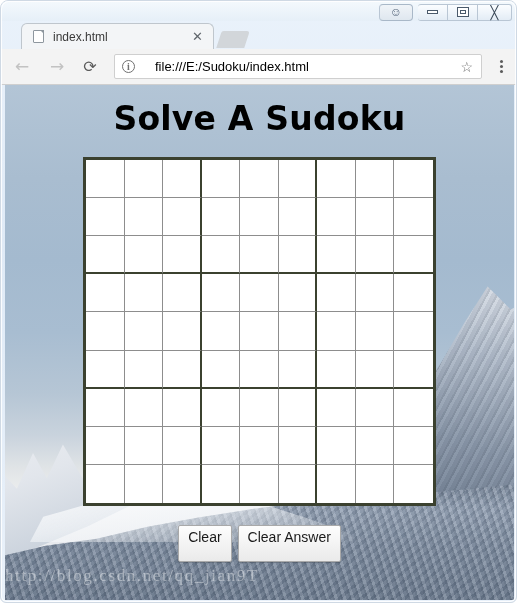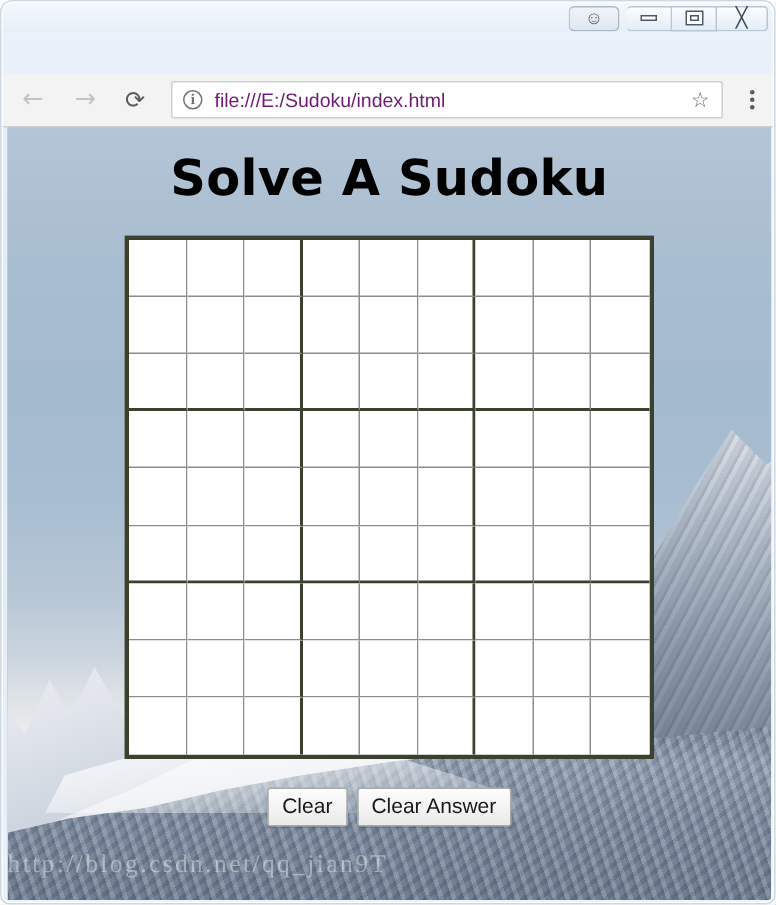--- a/index.html
+++ b/index.html
@@ -200,23 +200,23 @@
     color: #707070;
     font-size: 10px;
     line-height: 12px;
     text-align: center;
     font-family: "Liberation Serif", serif;
     font-weight: bold;
     box-sizing: border-box;
     flex: none;
   }
   .url-text {
-    margin-left: 8px;
+    margin-left: 20px;
     font-size: 13px;
-    color: #701a75;
+    color: #000000;
     white-space: nowrap;
     overflow: hidden;
     flex: 1;
   }
   .url-star {
     margin-right: 8px;
     font-size: 14px;
     color: #6e6e6e;
     line-height: 1;
     font-family: "DejaVu Sans", sans-serif;
@@ -372,21 +372,21 @@
     align-items: center;
     gap: 6px;
   }
   .btn {
     background: linear-gradient(to bottom, #fdfdfd 0%, #f4f4f4 48%, #eaeaea 100%);
     border: 1px solid #a9a9a9;
     border-radius: 2px;
     color: #1a1a1a;
     font-size: 14px;
     font-family: "Liberation Sans", sans-serif;
-    padding: 2px 9px 4px 9px;
+    padding: 2px 9px 15px 9px;
     line-height: 18px;
     box-shadow: 0 1px 1px rgba(0,0,0,0.18);
   }
 
   .watermark {
     position: absolute;
     left: 0; right: 0;
     bottom: 14px;
     text-align: left;
     font-size: 17px;
@@ -413,20 +413,28 @@
         <span class="glyph-max-out">
           <span class="glyph-max-in"></span>
         </span>
       </div>
       <div class="ctl ctl-close">
         <span class="glyph-close">╳</span>
       </div>
     </div>
   </div>
 
+  <div class="tabstrip">
+    <div class="tab">
+      <span class="tab-favicon"></span>
+      <span class="tab-title">index.html</span>
+      <span class="tab-close">✕</span>
+    </div>
+    <div class="tab-newtab"></div>
+  </div>
 
   <div class="toolbar">
     <div class="nav-btn nav-back">
       <span>←</span>
     </div>
     <div class="nav-btn nav-fwd">
       <span>→</span>
     </div>
     <div class="nav-btn nav-reload">
       <span>⟳</span>

